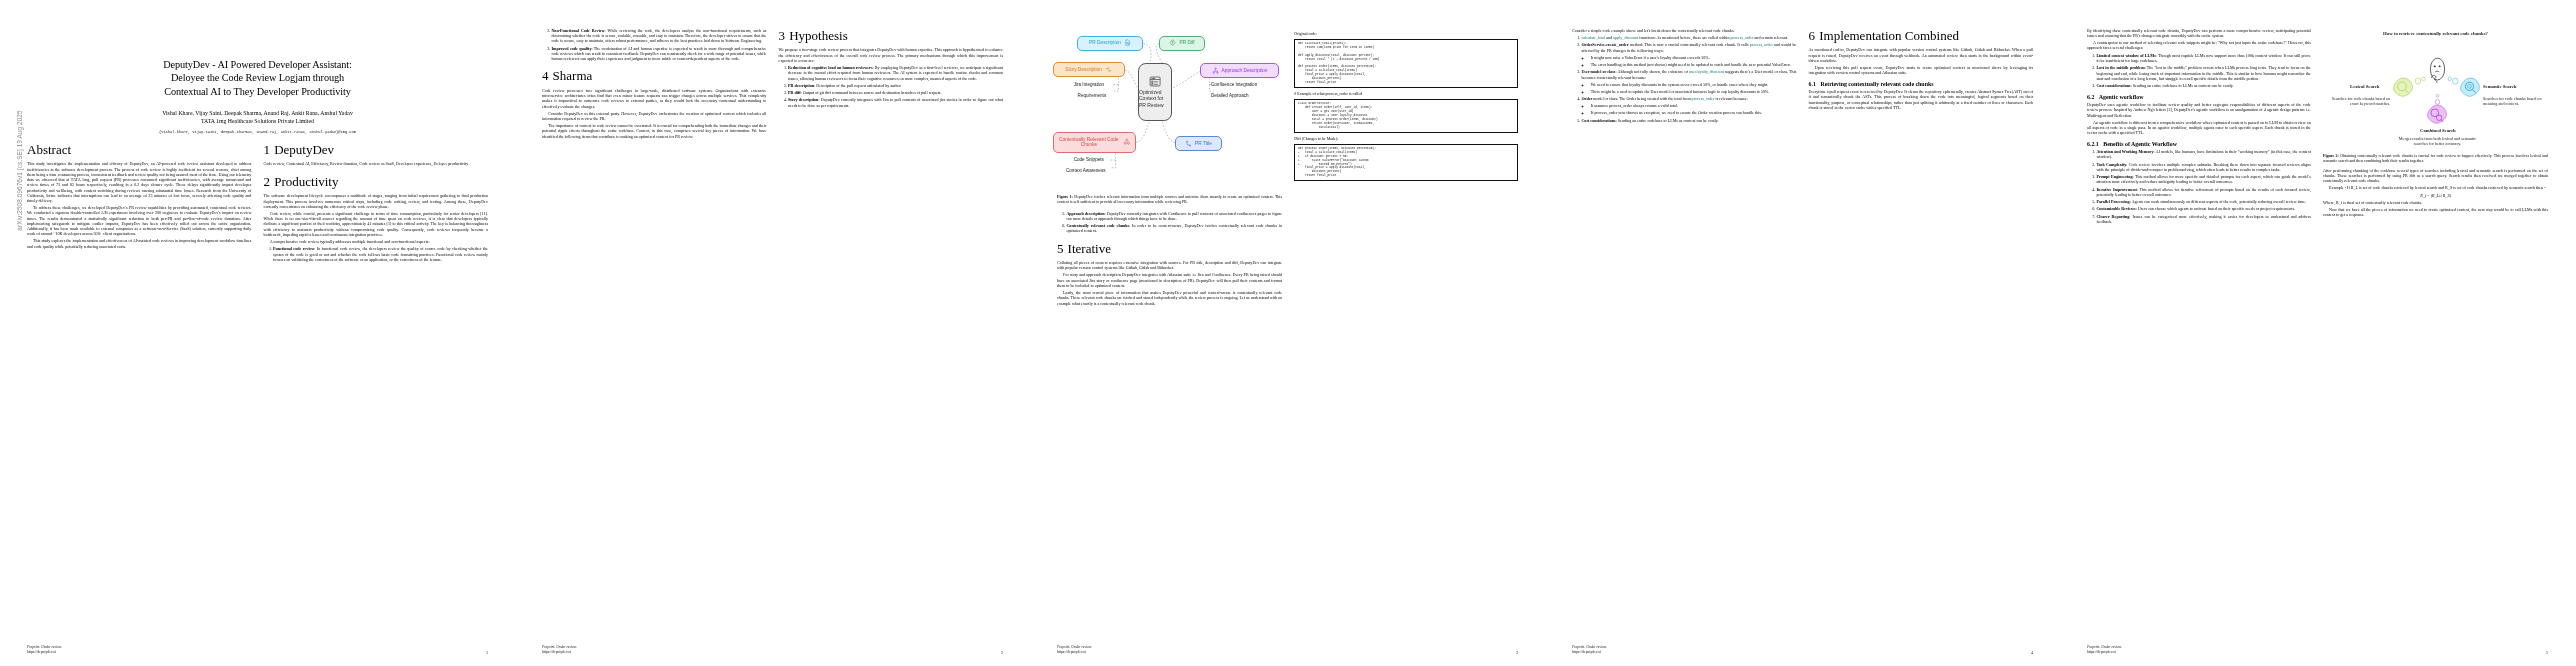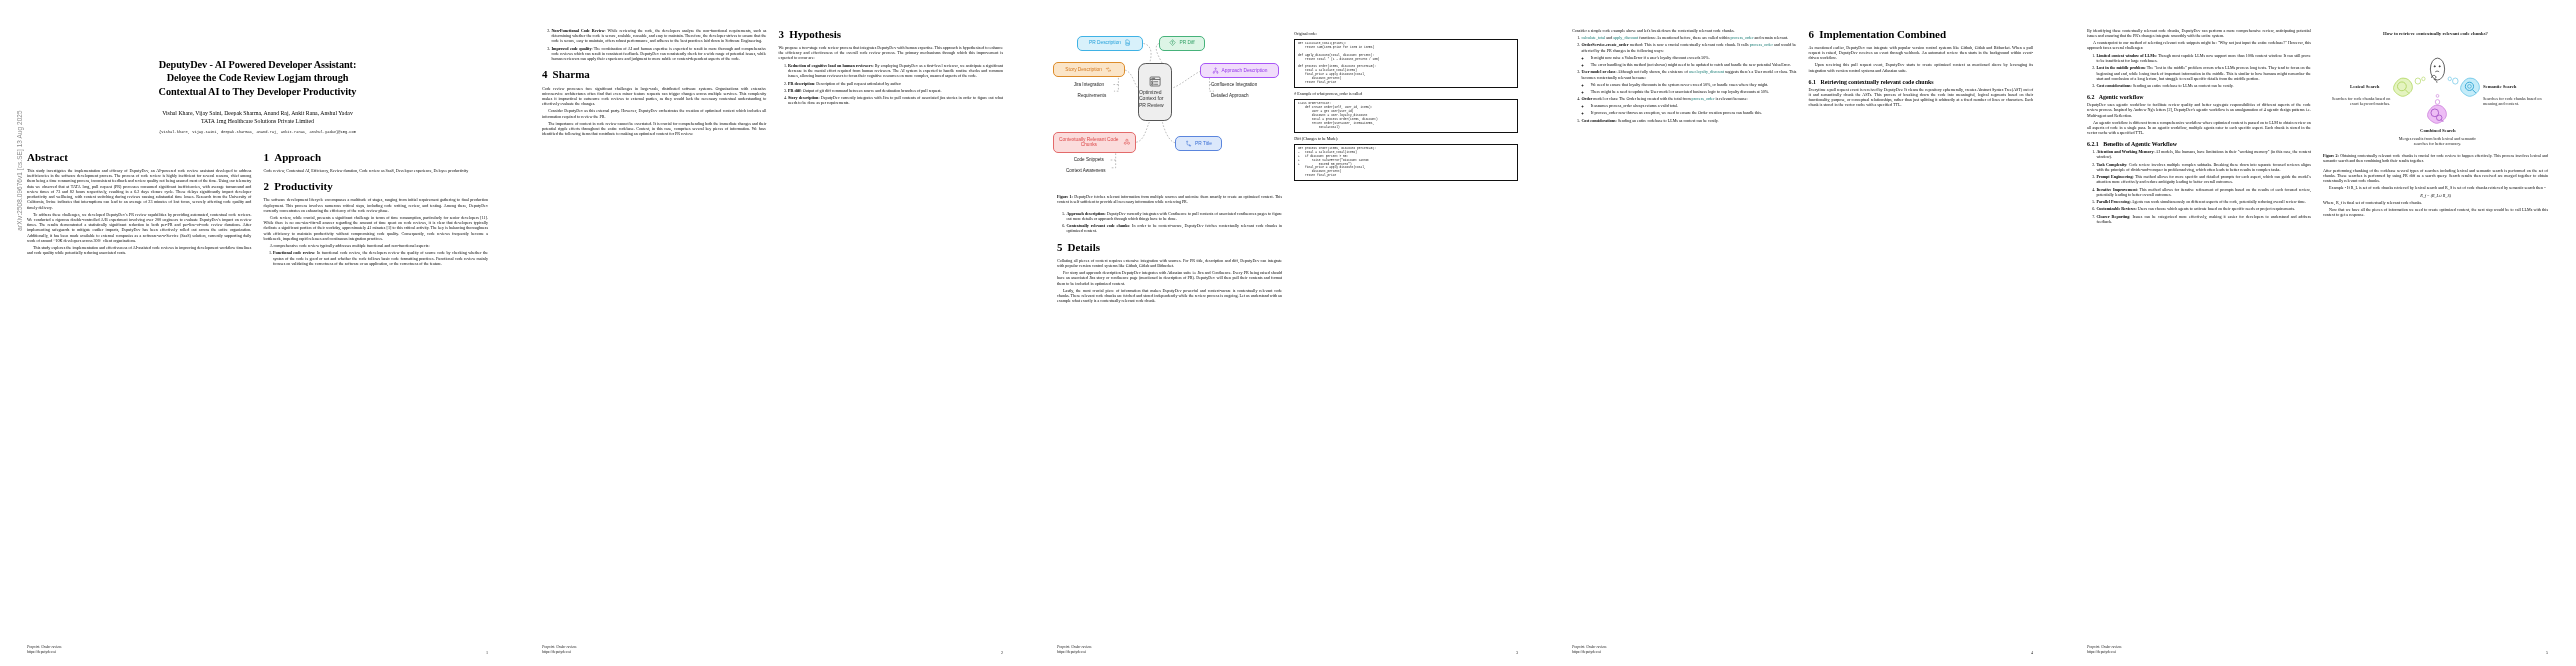--- a/index.html
+++ b/index.html
@@ -32,21 +32,21 @@
     font-family: "Liberation Sans", sans-serif;
     font-size: 6.4px;
     color: #8c8c8c;
     letter-spacing: 0.1px;
     white-space: nowrap;
     text-align: center;
   }
   .title {
     text-align: center;
     font-size: 10.3px;
-    font-weight: bold;
+    font-weight: normal;
     line-height: 1.34;
     margin: 32px 7.8px 0 7.8px;
     letter-spacing: -0.1px;
   }
   .authors {
     text-align: center;
     font-size: 5.8px;
     margin-top: 10px;
     line-height: 1.45;
   }
@@ -58,26 +58,26 @@
   .emails {
     text-align: center;
     font-family: "Liberation Mono", monospace;
     font-size: 3.7px;
     margin-top: 3.9px;
     color: #111;
   }
   .cols {
     display: flex;
     gap: 12.2px;
-    margin-top: 10px;
+    margin-top: 1px;
   }
   .col { width: 225px; }
   h2.sec {
-    font-size: 11px;
-    font-weight: bold;
+    font-size: 13px;
+    font-weight: normal;
     margin: 7.2px 0 3.9px 0;
     line-height: 1.2;
   }
   h2.sec .num { display: inline-block; min-width: 10.6px; }
   h3.subsec {
     font-size: 5.9px;
     font-weight: bold;
     margin: 5.6px 0 2.2px 0;
   }
   p.body {
@@ -216,21 +216,21 @@
     <div class="emails">{vishal.khare, vijay.saini, deepak.sharma1, anand.raj, ankit.rana1, anshul.yadav}@1mg.com</div>
 
     <div class="cols">
       <div class="col">
         <h2 class="sec">Abstract</h2>
         <p class="body noind">This study investigates the implementation and efficacy of DeputyDev, an AI-powered code review assistant developed to address inefficiencies in the software development process. The process of code review is highly inefficient for several reasons, chief among them being a time consuming process, inconsistent feedback and review quality not being assured most of the time. Using our telemetry data we observed that at TATA 1mg, pull request (PR) processes consumed significant inefficiencies, with average turnaround and review times of 73 and 82 hours respectively, resulting in a 6.2 days closure cycle. These delays significantly impact developer productivity and wellbeing, with context switching during reviews causing substantial time losses. Research from the University of California, Irvine indicates that interruptions can lead to an average of 23 minutes of lost focus, severely affecting code quality and timely delivery.</p>
         <p class="body">To address these challenges, we developed DeputyDev's PR review capabilities by providing automated, contextual code reviews. We conducted a rigorous double-controlled A/B experiment involving over 200 engineers to evaluate DeputyDev's impact on review times. The results demonstrated a statistically significant reduction in both per-PR and per-line-of-code review durations. After implementing safeguards to mitigate outlier impacts, DeputyDev has been effectively rolled out across the entire organization. Additionally, it has been made available to external companies as a software-as-a-Service (SaaS) solution, currently supporting daily work of around ~10K developers across 300+ client organizations.</p>
         <p class="body">This study explores the implementation and effectiveness of AI-assisted code reviews in improving development workflow timelines and code quality while potentially reducing associated costs.</p>
       </div>
       <div class="col">
-        <h2 class="sec"><span class="num">1</span><span>Approach</span></h2>
+        <h2 class="sec"><span class="num">1</span><span>DeputyDev</span></h2>
         <p class="body noind">Code review, Contextual AI, Efficiency, Review duration, Code review as SaaS, Developer experience, Deloyee productivity</p>
 
         <h2 class="sec"><span class="num">2</span><span>Productivity</span></h2>
         <p class="body noind">The software development lifecycle encompasses a multitude of stages, ranging from initial requirement gathering to final production deployment. This process involves numerous critical steps, including code writing, review, and testing. Among these, DeputyDev currently concentrates on enhancing the efficiency of the code review phase.</p>
         <p class="body">Code review, while crucial, presents a significant challenge in terms of time consumption, particularly for senior developers [11]. While there is no one-size-fits-all answer regarding the amount of time spent on code reviews, it is clear that developers typically dedicate a significant portion of their workday, approximately 41 minutes [1] to this critical activity. The key is balancing thoroughness with efficiency to maintain productivity without compromising code quality. Consequently, code reviews frequently become a bottleneck, impeding rapid releases and continuous integration practices.</p>
         <p class="body">A comprehensive code review typically addresses multiple functional and non-functional aspects:</p>
         <ol class="list">
           <li><span class="b">Functional code review</span><span>: In functional code review, the developers review the quality of source code by checking whether the syntax of the code is good or not and whether the code follows basic code formatting practices. Functional code review mainly focuses on validating the correctness of the software or an application, or the correctness of the feature.</span></li>
         </ol>
       </div>
@@ -378,21 +378,21 @@
         <div class="figcap">
           <span class="b">Figure 1:</span>
           <span>DeputyDev fetches relevant information from multiple sources and unionize them smartly to create an optimized context. This context is self sufficient to provide all necessary information while reviewing PR.</span>
         </div>
 
         <ol class="list" start="5" style="margin-top:6.7px">
           <li><span class="b">Approach description</span><span>: DeputyDev currently integrates with Confluence to pull contents of associated confluences pages to figure out more details or approach through which things have to be done.</span></li>
           <li><span class="b">Contextually relevant code chunks</span><span>: In order to be context-aware, DeputyDev fetches contextually relevant code chunks in optimized context.</span></li>
         </ol>
 
-        <h2 class="sec"><span class="num">5</span><span>Details</span></h2>
+        <h2 class="sec"><span class="num">5</span><span>Iterative</span></h2>
         <p class="body noind">Collating all pieces of context requires extensive integration with sources. For PR title, description and diff, DeputyDev can integrate with popular version control systems like Github, Gitlab and Bitbucket.</p>
         <p class="body">For story and approach description DeputyDev integrates with Atlassian suite i.e Jira and Confluence. Every PR being raised should have an associated Jira story or confluence page (mentioned in description of PR). DeputyDev will then pull their contents and format them to be included in optimized context.</p>
         <p class="body">Lastly, the most crucial piece of information that makes DeputyDev powerful and context-aware is contextually relevant code chunks. These relevant code chunks are fetched and stored independently while the review process is ongoing. Let us understand with an example what exactly is a contextually relevant code chunk.</p>
       </div>
 
       <div class="col">
         <div class="code-title">Original code:</div>
         <div class="codeblock">
           <pre>def calculate_total(prices):
     return sum(item.price for item in items)

